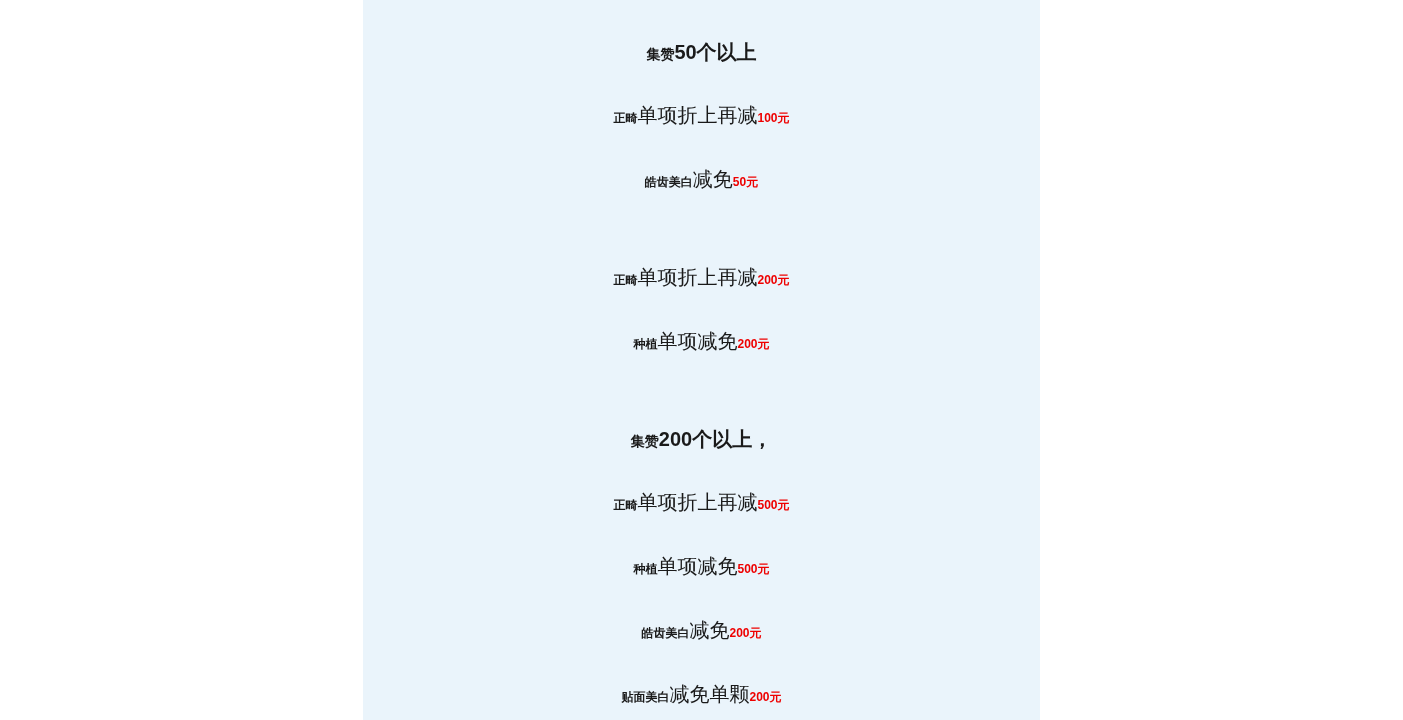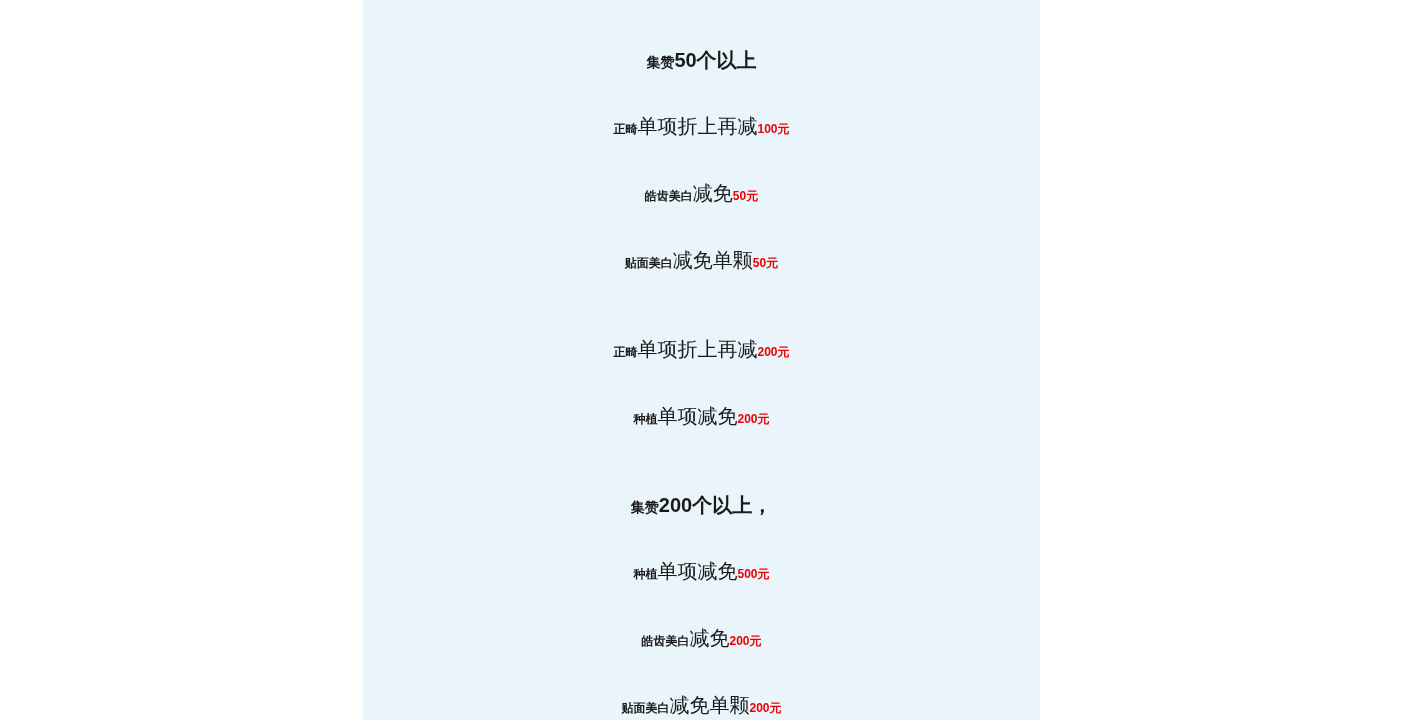--- a/index.html
+++ b/index.html
@@ -18,22 +18,22 @@
     width:677px;height:720px;
     margin:0 auto;
     background:var(--panel-bg);
     box-sizing:border-box;
     padding-top:20px;
     text-align:center;
     color:var(--text-color);
   }
   .block + .block{margin-top:38px;}
   .block p{
-    margin:16px;
-    line-height:48px;
+    margin:4px;
+    line-height:57px;
     white-space:nowrap;
   }
   .hdr-prefix{
     font-size:14px;font-weight:bold;
   }
   .hdr-threshold{
     font-size:20px;font-weight:bold;
   }
   .svc{
     font-size:12px;font-weight:bold;
@@ -47,25 +47,25 @@
   }
 </style>
 </head>
 <body>
 
 <div class="panel" id="promo-panel">
     <div class="block">
       <p><span class="hdr-prefix">集赞</span><span class="hdr-threshold">50个以上</span></p>
       <p><span class="svc">正畸</span><span class="mid">单项折上再减</span><span class="amt">100元</span></p>
       <p><span class="svc">皓齿美白</span><span class="mid">减免</span><span class="amt">50元</span></p>
-      <p><span class="svc">贴面美白</span><span class="mid">减免单颗</span><span class="amt">50元</span></p>
     </div>
     <div class="block">
       <p><span class="svc">正畸</span><span class="mid">单项折上再减</span><span class="amt">200元</span></p>
       <p><span class="svc">种植</span><span class="mid">单项减免</span><span class="amt">200元</span></p>
     </div>
     <div class="block">
       <p><span class="hdr-prefix">集赞</span><span class="hdr-threshold">200个以上，</span></p>
+      <p><span class="svc">正畸</span><span class="mid">单项折上再减</span><span class="amt">500元</span></p>
       <p><span class="svc">种植</span><span class="mid">单项减免</span><span class="amt">500元</span></p>
       <p><span class="svc">皓齿美白</span><span class="mid">减免</span><span class="amt">200元</span></p>
       <p><span class="svc">贴面美白</span><span class="mid">减免单颗</span><span class="amt">200元</span></p>
     </div>
   </div>
 
 </body></html>

